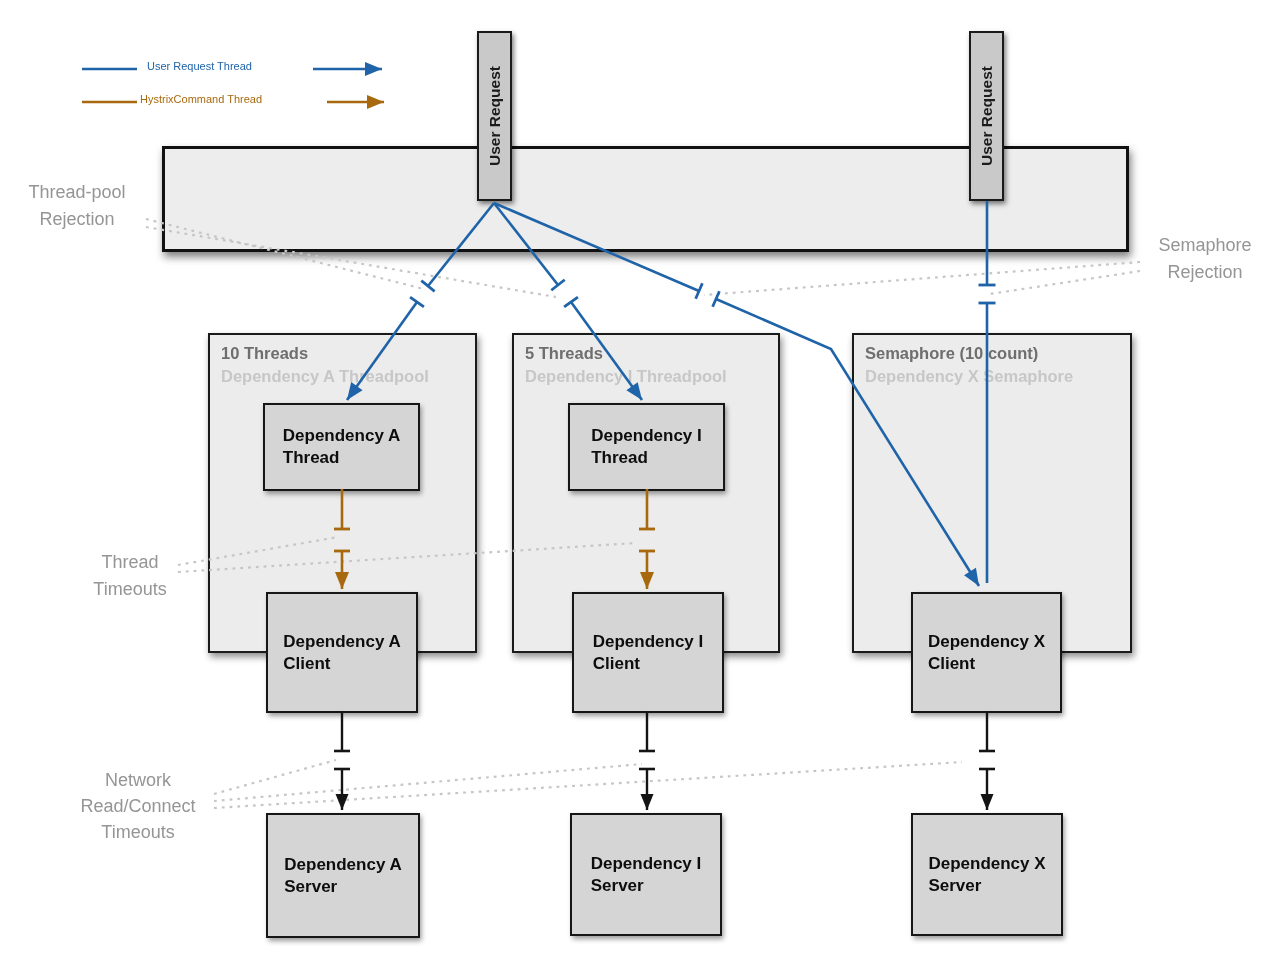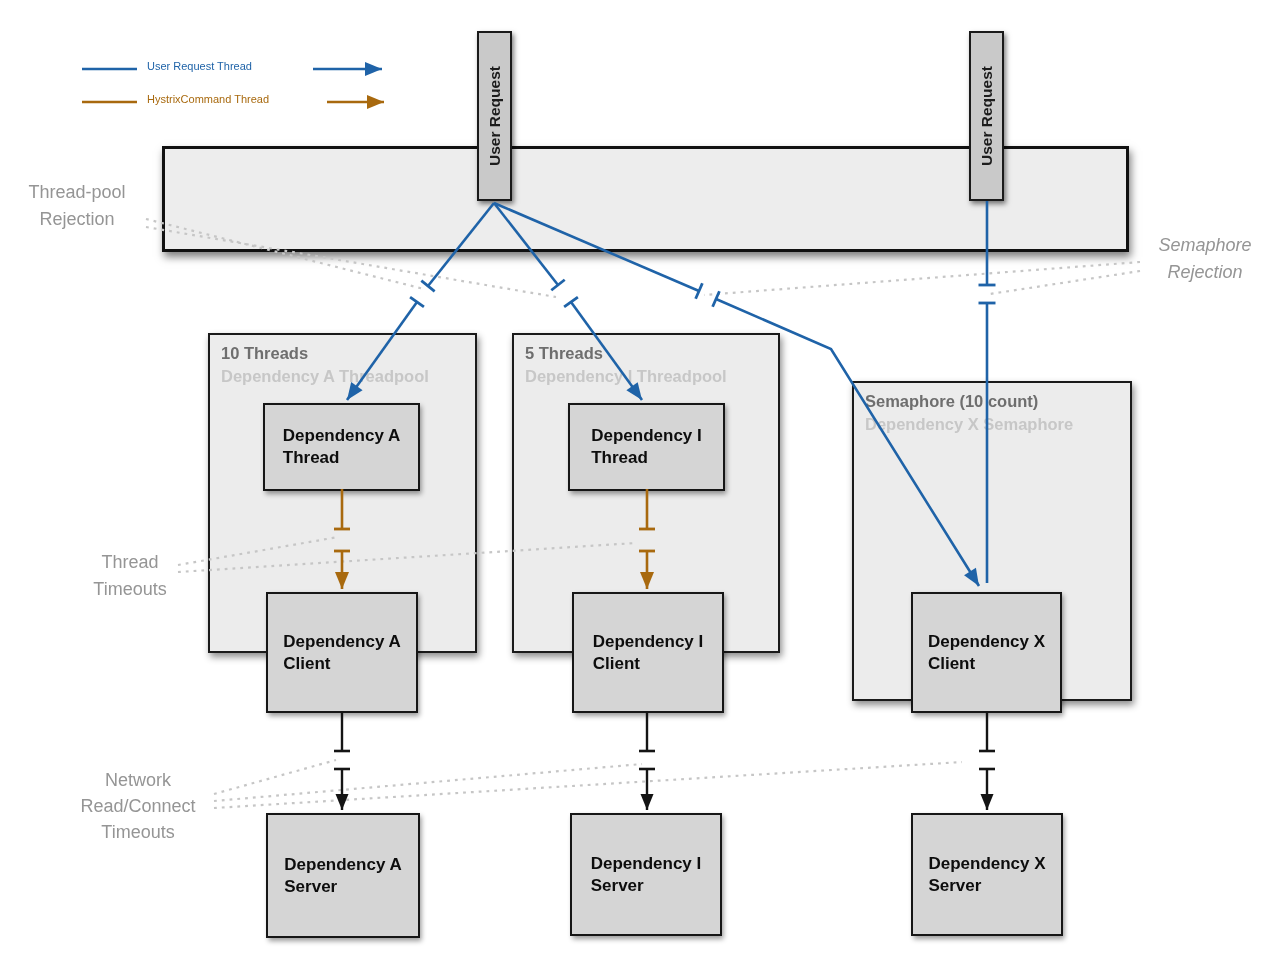--- a/index.html
+++ b/index.html
@@ -48,21 +48,21 @@
   .st-orange{stroke:var(--orange);stroke-width:2.6;fill:none;}
   .st-black{stroke:var(--black);stroke-width:2.4;fill:none;}
   .st-dot{stroke:var(--dot);stroke-width:2.2;stroke-dasharray:2.8 5;fill:none;}
 </style>
 </head>
 <body>
 
 <div id="canvas">
 
   <div class="legend-label legend-blue" style="left:147px;top:60px;">User Request Thread</div>
-  <div class="legend-label legend-orange" style="left:147px;top:93px;">HystrixCommand Thread</div>
+  <div class="legend-label legend-orange" style="left:140px;top:93px;">HystrixCommand Thread</div>
 
   <div class="bar"></div>
 
   <div class="user-request" style="left:477px;top:31px;">
     <span class="vtxt">User Request</span>
   </div>
   <div class="user-request" style="left:969px;top:31px;">
     <span class="vtxt">User Request</span>
   </div>
 
@@ -71,21 +71,21 @@
       <span class="pool-title">10 Threads</span>
       <span class="pool-sub">Dependency A Threadpool</span>
     </div>
   </div>
   <div class="pool" style="left:512px;top:333px;width:264px;height:316px;">
     <div class="pool-head al-right">
       <span class="pool-title">5 Threads</span>
       <span class="pool-sub">Dependency I Threadpool</span>
     </div>
   </div>
-  <div class="pool" style="left:852px;top:333px;width:276px;height:316px;margin-top:48px;">
+  <div class="pool" style="left:852px;top:333px;width:276px;height:316px;">
     <div class="pool-head al-right">
       <span class="pool-title">Semaphore (10 count)</span>
       <span class="pool-sub">Dependency X Semaphore</span>
     </div>
   </div>
 
   <div class="node" style="left:263px;top:403px;width:153px;height:84px;">
     <div>
         <span class="ln">Dependency A</span>
         <span class="ln">Thread</span>
@@ -133,21 +133,21 @@
     <div>
         <span class="ln">Dependency X</span>
         <span class="ln">Server</span>
       </div>
   </div>
 
   <div class="side-label" style="left:8px;top:179px;width:138px;">
     <span class="ln">Thread-pool</span>
     <span class="ln">Rejection</span>
   </div>
-  <div class="side-label" style="left:1138px;top:232px;width:134px;font-style:italic;">
+  <div class="side-label" style="left:1138px;top:232px;width:134px;">
     <span class="ln">Semaphore</span>
     <span class="ln">Rejection</span>
   </div>
   <div class="side-label" style="left:70px;top:549px;width:120px;">
     <span class="ln">Thread</span>
     <span class="ln">Timeouts</span>
   </div>
   <div class="side-label" style="left:58px;top:767px;width:160px;line-height:26px;">
     <span class="ln">Network</span>
     <span class="ln">Read/Connect</span>

